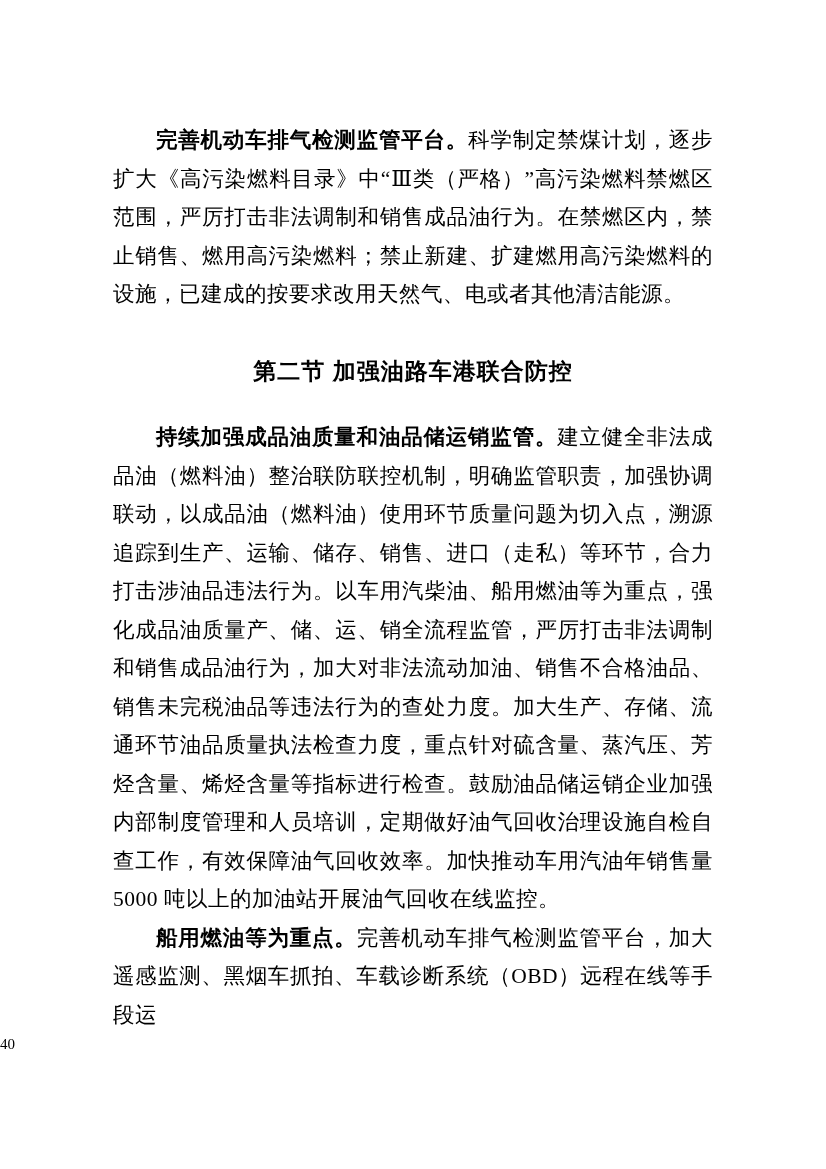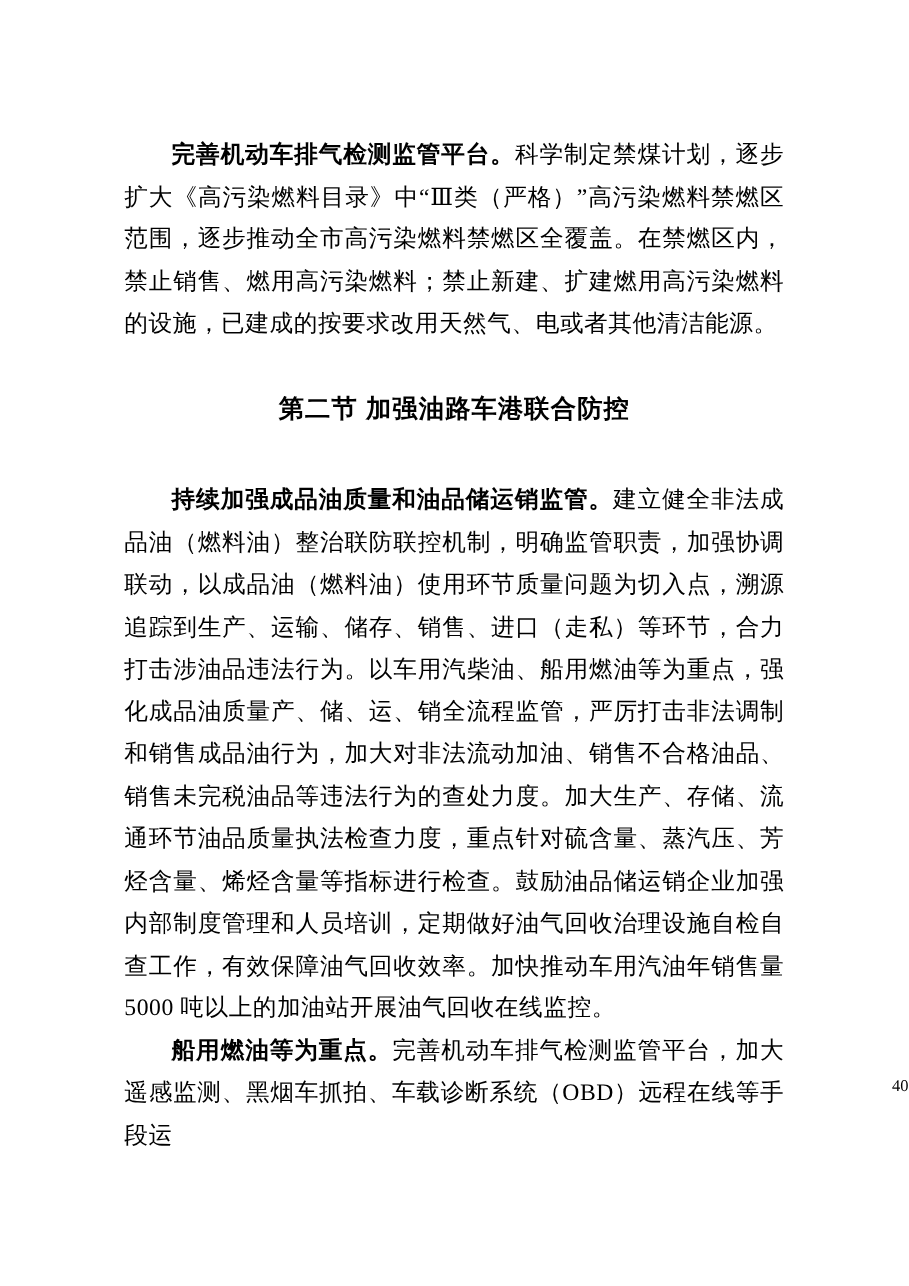--- a/index.html
+++ b/index.html
@@ -28,44 +28,44 @@
     text-align: justify;
     text-justify: inter-character;
     text-indent: 2em;
     letter-spacing: 0.5px;
   }
   .para .lead {
     font-weight: bold;
     font-family: "Liberation Sans", "DejaVu Sans", sans-serif;
   }
   .section-heading {
-    margin: 38px 0 45px 0;
+    margin: 38px 0 28px 0;
     font-size: 23px;
     line-height: 38.5px;
     font-weight: bold;
     font-family: "Liberation Sans", "DejaVu Sans", sans-serif;
     text-align: center;
     letter-spacing: 1px;
   }
   .page-number {
     position: absolute;
     left: 0;
     right: 0;
-    top: 980px;
-    text-align: right;
+    top: 1036px;
+    text-align: left;
     font-size: 15px;
     font-family: "Liberation Serif", "DejaVu Serif", serif;
   }
 </style>
 </head>
 <body>
 
 <div class="page">
 
-  <p class="para"><span class="lead">完善机动车排气检测监管平台。</span><span>科学制定禁煤计划，逐步扩大《高污染燃料目录》中“Ⅲ类（严格）”高污染燃料禁燃区范围，逐步推动全市高污染燃料禁燃区全覆盖。在禁燃区内，禁止销售、燃用高污染燃料；禁止新建、扩建燃用高污染燃料的设施，已建成的按要求改用天然气、电或者其他清洁能源。</span></p>
+  <p class="para"><span class="lead">完善机动车排气检测监管平台。</span><span>科学制定禁煤计划，逐步扩大《高污染燃料目录》中“Ⅲ类（严格）”高污染燃料禁燃区范围，严厉打击非法调制和销售成品油行为。在禁燃区内，禁止销售、燃用高污染燃料；禁止新建、扩建燃用高污染燃料的设施，已建成的按要求改用天然气、电或者其他清洁能源。</span></p>
 
   <h2 class="section-heading">第二节 加强油路车港联合防控</h2>
 
   <p class="para"><span class="lead">持续加强成品油质量和油品储运销监管。</span><span>建立健全非法成品油（燃料油）整治联防联控机制，明确监管职责，加强协调联动，以成品油（燃料油）使用环节质量问题为切入点，溯源追踪到生产、运输、储存、销售、进口（走私）等环节，合力打击涉油品违法行为。以车用汽柴油、船用燃油等为重点，强化成品油质量产、储、运、销全流程监管，严厉打击非法调制和销售成品油行为，加大对非法流动加油、销售不合格油品、销售未完税油品等违法行为的查处力度。加大生产、存储、流通环节油品质量执法检查力度，重点针对硫含量、蒸汽压、芳烃含量、烯烃含量等指标进行检查。鼓励油品储运销企业加强内部制度管理和人员培训，定期做好油气回收治理设施自检自查工作，有效保障油气回收效率。加快推动车用汽油年销售量 5000 吨以上的加油站开展油气回收在线监控。</span></p>
 
   <p class="para"><span class="lead">船用燃油等为重点。</span><span>完善机动车排气检测监管平台，加大遥感监测、黑烟车抓拍、车载诊断系统（OBD）远程在线等手段运</span></p>
 
 </div>
 
 <div class="page-number">40</div>

